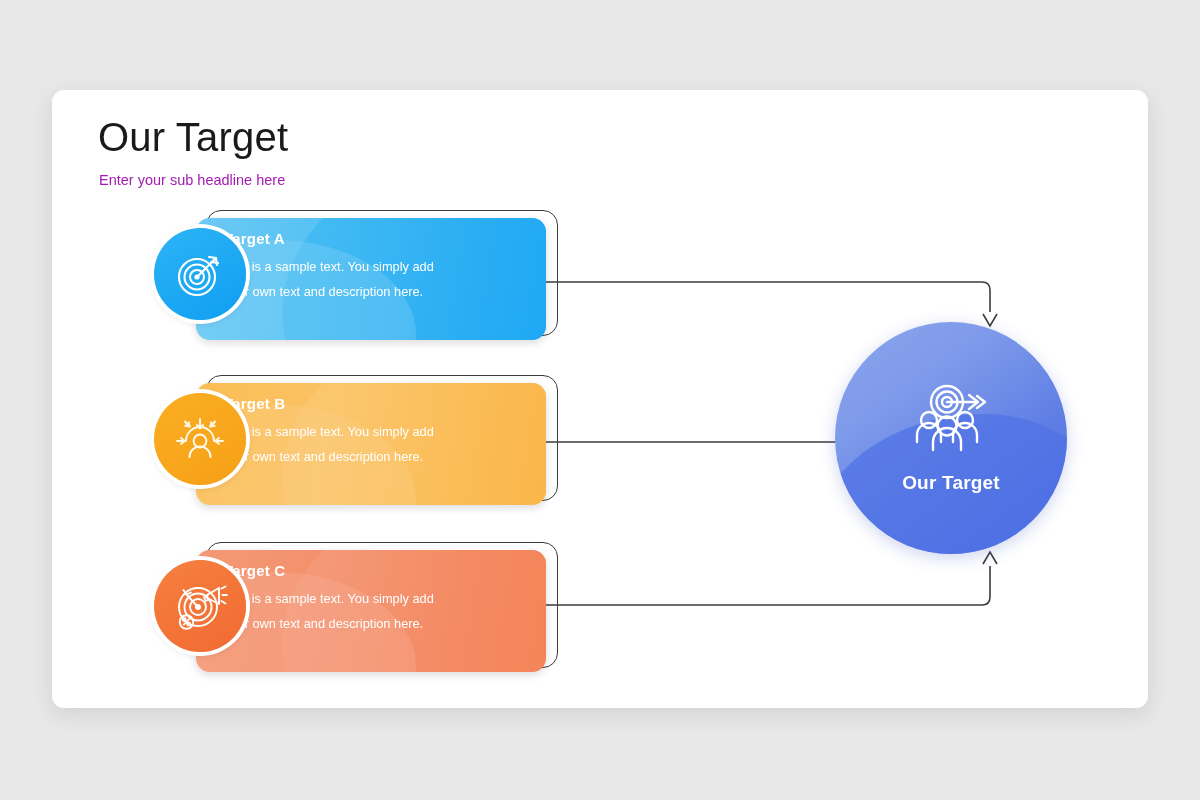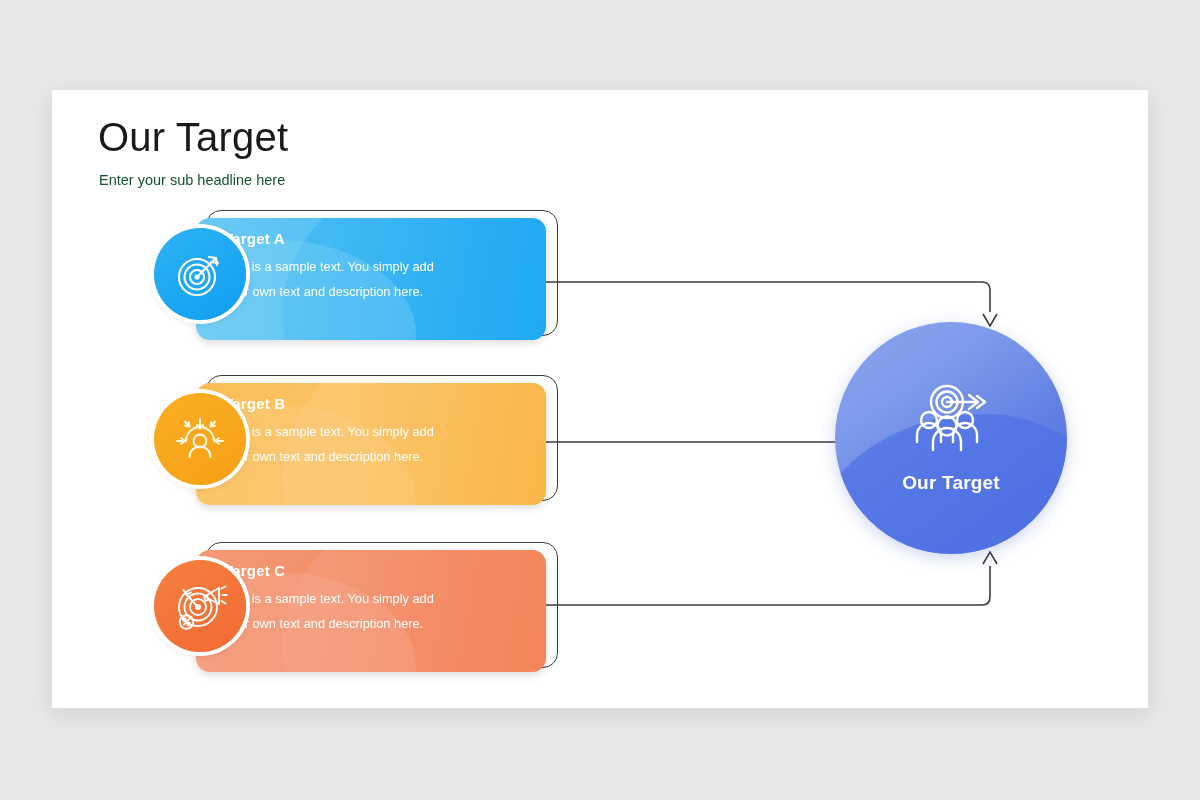--- a/index.html
+++ b/index.html
@@ -9,30 +9,31 @@
     font-family:"Liberation Sans",sans-serif;
     overflow:hidden;
   }
   .stage{position:relative;width:1200px;height:800px;}
 
   .slide{
     position:absolute;left:52px;top:90px;
     width:1096px;height:618px;
     background:#ffffff;
     box-shadow:0 6px 22px rgba(0,0,0,.10);
+    border-radius:12px;
   }
 
   .page-title{
     position:absolute;left:46px;top:25px;
     font-size:40px;font-weight:400;color:#1a1a1a;
     letter-spacing:.2px;white-space:nowrap;
   }
   .page-sub{
     position:absolute;left:47px;top:82px;
-    font-size:14.5px;color:#14532d;white-space:nowrap;
+    font-size:14.5px;color:#a21caf;white-space:nowrap;
   }
 
   
   .connectors{position:absolute;left:0;top:0;width:1096px;height:618px;pointer-events:none;}
 
   
   .row{position:absolute;left:48px;width:470px;height:136px;}
   .row-a{top:120px;}
   .row-b{top:285px;}
   .row-c{top:452px;}

